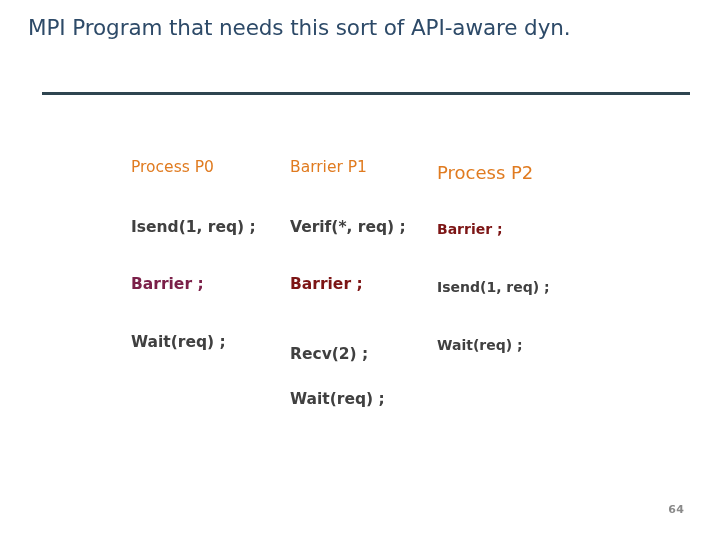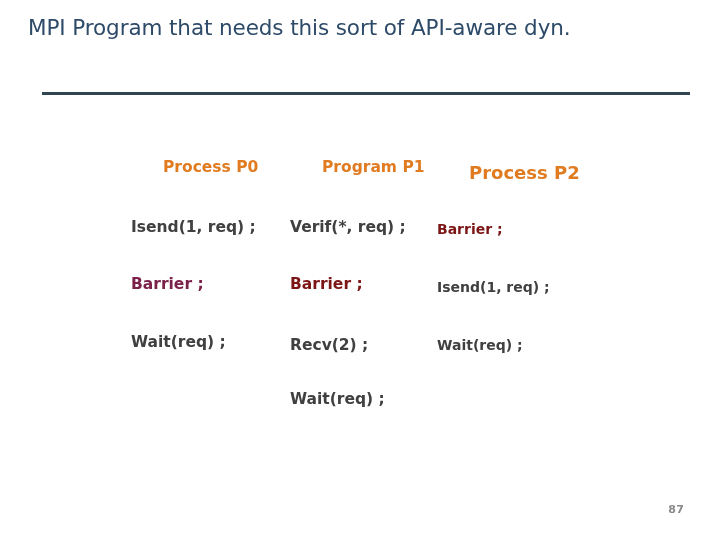--- a/index.html
+++ b/index.html
@@ -65,23 +65,22 @@
     position: absolute;
     top: 0;
   }
   #col-p0 { left: 131px; width: 150px; }
   #col-p1 { left: 290px; width: 150px; }
   #col-p2 { left: 437px; width: 180px; }
 
   .col-header {
     position: absolute;
     color: #e07b20;
-    font-weight: bold;
+    font-weight: normal;
     white-space: nowrap;
-    margin-left: 32px;
   }
   #col-p0 .col-header,
   #col-p1 .col-header {
     font-size: 15.5px;
     top: 158px;
   }
   #col-p2 .col-header {
     font-size: 18px;
     top: 162px;
   }
@@ -102,21 +101,21 @@
     font-size: 14px;
   }
 
   
   #col-p0 .row-0 { top: 218px; }
   #col-p0 .row-1 { top: 275px; }
   #col-p0 .row-2 { top: 333px; }
 
   #col-p1 .row-0 { top: 218px; }
   #col-p1 .row-1 { top: 275px; }
-  #col-p1 .row-2 { top: 336px; }
+  #col-p1 .row-2 { top: 345px; }
   #col-p1 .row-3 { top: 390px; }
 
   #col-p2 .row-0 { top: 221px; }
   #col-p2 .row-1 { top: 279px; }
   #col-p2 .row-2 { top: 337px; }
 
   
   .c-black  { color: #404040; }
   .c-red    { color: #7c1515; }
   .c-plum   { color: #7b2049; }
@@ -146,31 +145,31 @@
   <div id="process-table">
 
     <div class="col" id="col-p0">
       <div class="col-header">Process P0</div>
       <div class="stmt row-0 c-black">Isend(1, req) ;</div>
       <div class="stmt row-1 c-plum">Barrier ;</div>
       <div class="stmt row-2 c-black">Wait(req) ;</div>
     </div>
 
     <div class="col" id="col-p1">
-      <div class="col-header">Program P1</div>
+      <div class="col-header">Barrier P1</div>
       <div class="stmt row-0 c-black">Verif(*, req) ;</div>
       <div class="stmt row-1 c-red">Barrier ;</div>
       <div class="stmt row-2 c-black">Recv(2) ;</div>
       <div class="stmt row-3 c-black">Wait(req) ;</div>
     </div>
 
     <div class="col" id="col-p2">
       <div class="col-header">Process P2</div>
       <div class="stmt row-0 c-red">Barrier ;</div>
       <div class="stmt row-1 c-black">Isend(1, req) ;</div>
       <div class="stmt row-2 c-black">Wait(req) ;</div>
     </div>
 
   </div>
 
-  <div id="page-number">87</div>
+  <div id="page-number">64</div>
 
 </div>
 
 </body></html>

